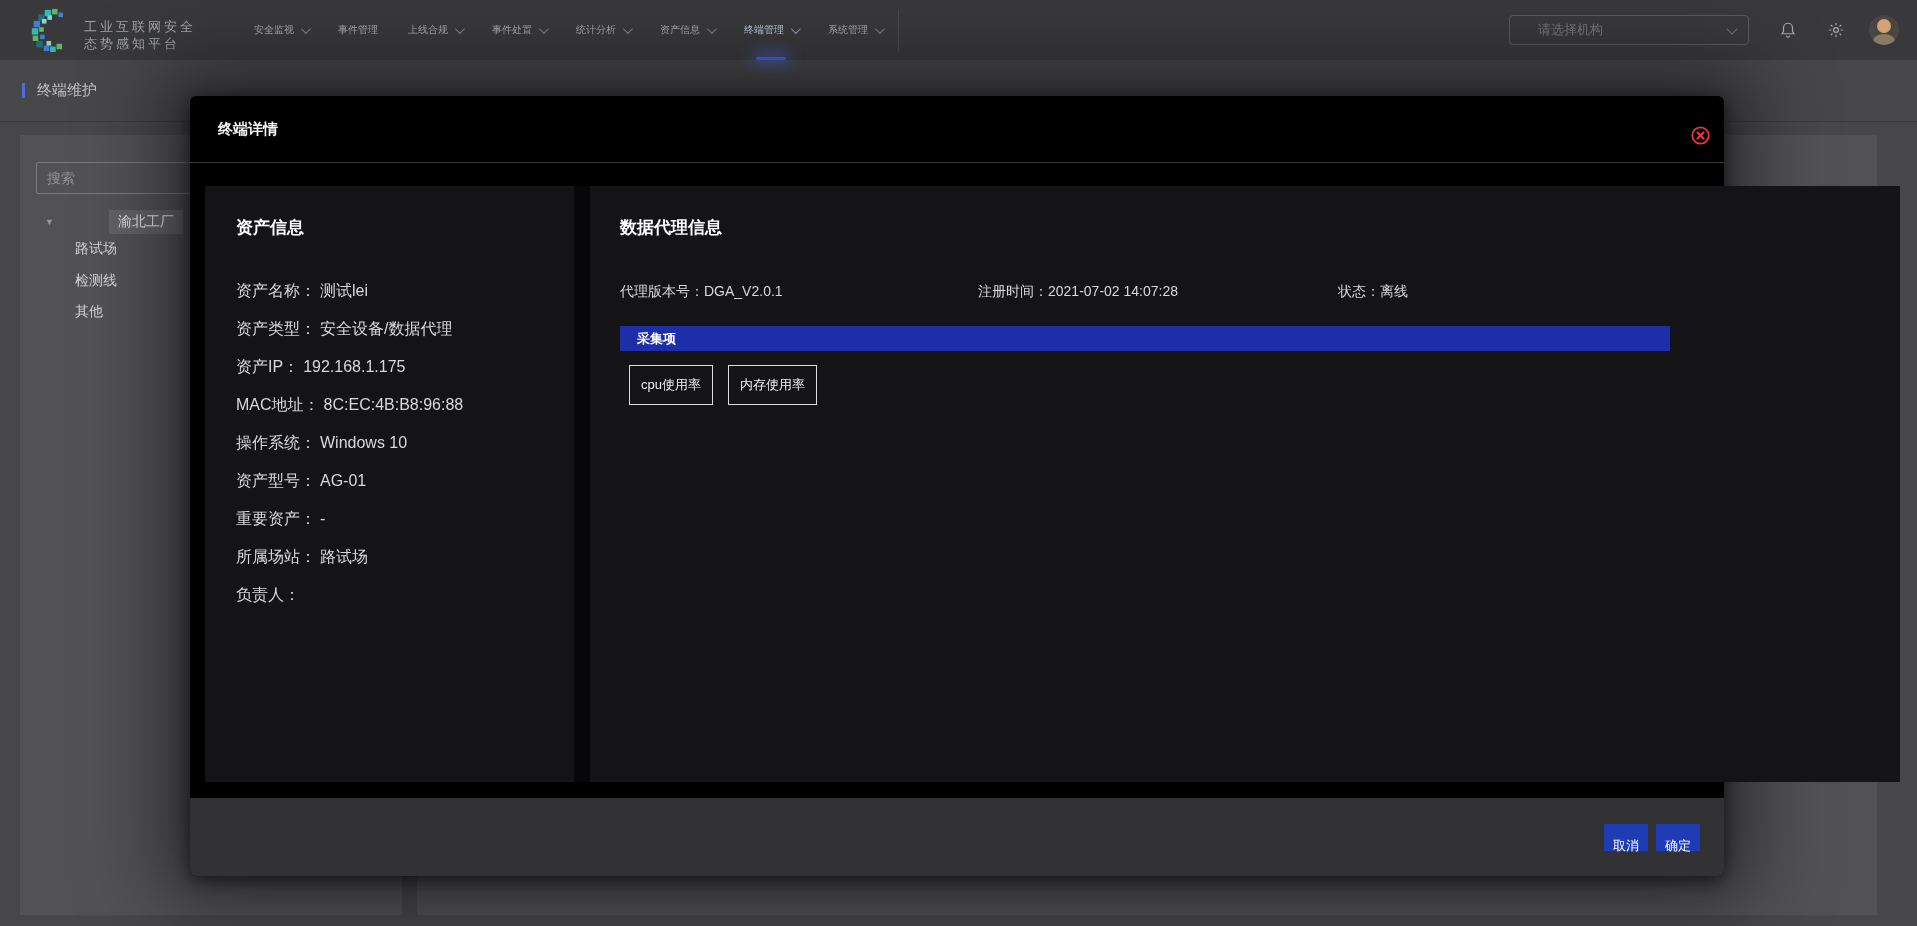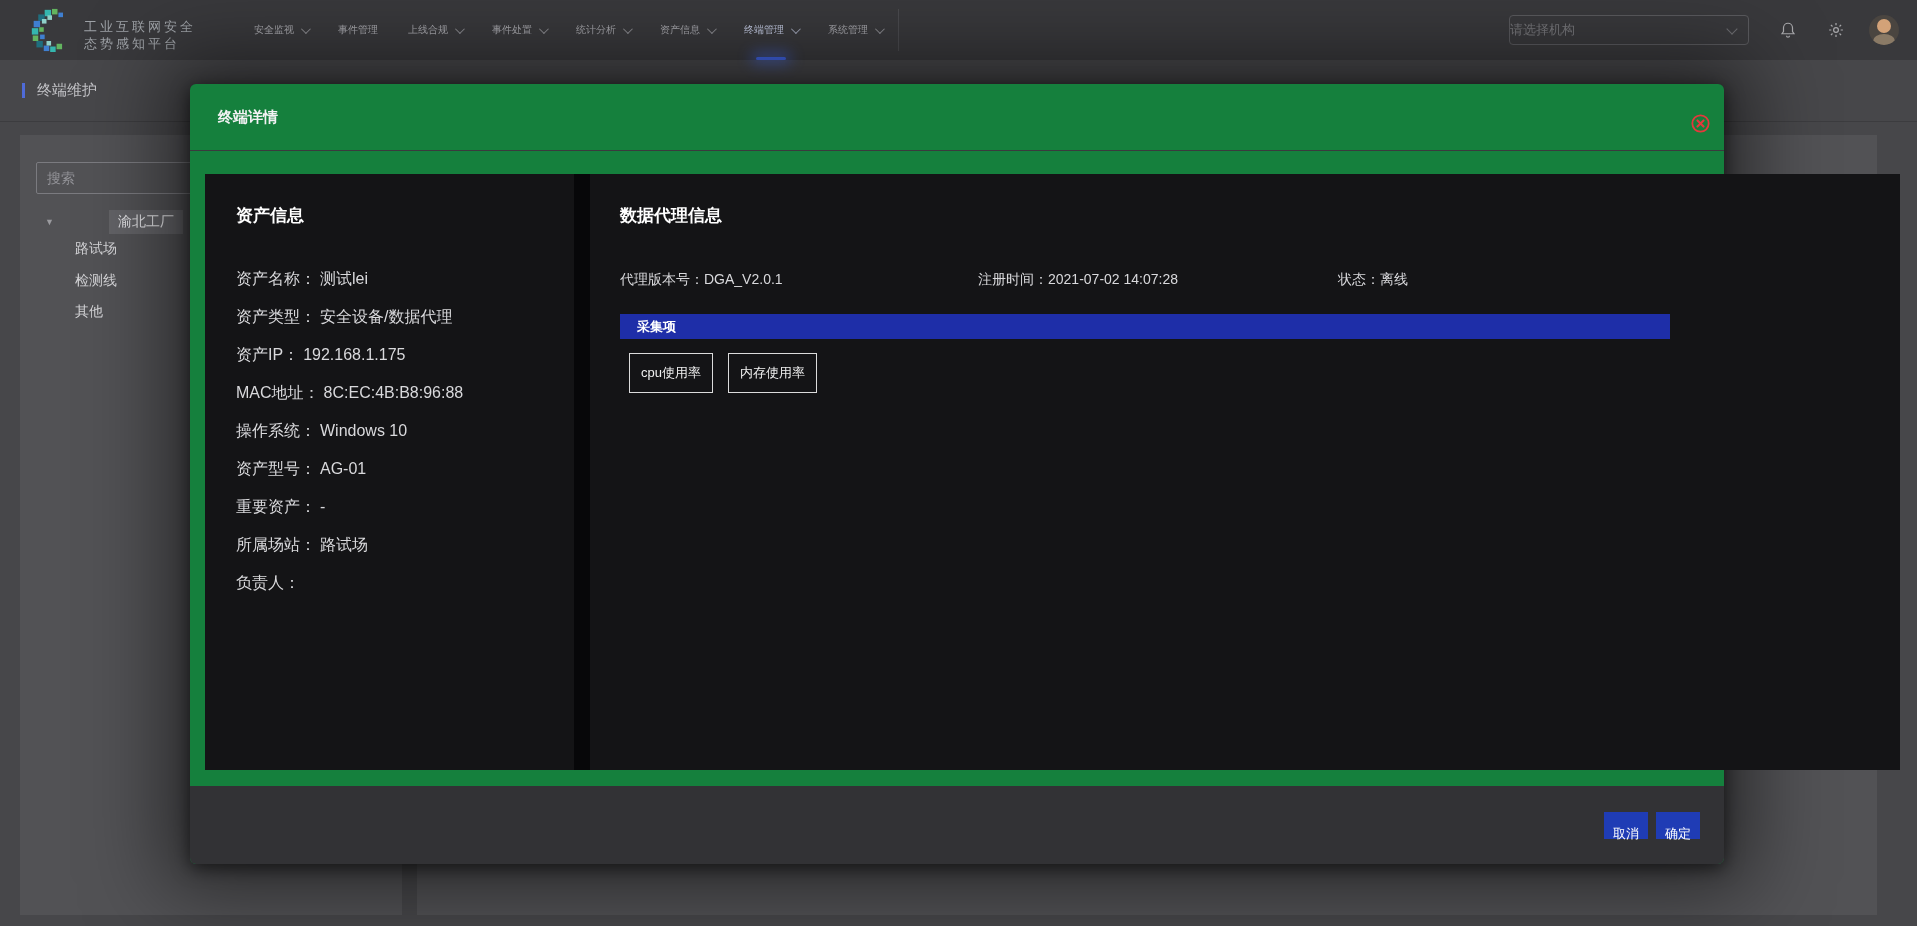--- a/index.html
+++ b/index.html
@@ -29,21 +29,21 @@
     box-shadow:0 0 14px 5px rgba(70,110,255,.45);
   }
   .chev {
     width:7px; height:7px; border-right:1.5px solid currentColor; border-bottom:1.5px solid currentColor;
     transform:rotate(45deg) translateY(-2px); display:inline-block; margin-left:7px; opacity:.75;
   }
   .nav-sep { width:1px; height:42px; background:#4b4b4f; margin-left:16px; }
   .nav-right { margin-left:auto; display:flex; align-items:center; padding-right:18px; }
   .org-select {
     position:relative; width:240px; height:30px; border:1px solid #5a5a5e; border-radius:4px;
-    color:#77777b; font-size:13px; line-height:28px; padding-left:0; cursor:pointer;
+    color:#77777b; font-size:13px; line-height:28px; padding-left:28px; cursor:pointer;
   }
   .org-select .sel-chev {
     position:absolute; right:12px; top:9px; width:8px; height:8px;
     border-right:1.5px solid #6e6e73; border-bottom:1.5px solid #6e6e73; transform:rotate(45deg);
   }
   .icon-btn { margin-left:30px; cursor:pointer; display:flex; align-items:center; }
   .avatar {
     position:relative; margin-left:24px; width:30px; height:30px; border-radius:50%;
     background:#4a4540; overflow:hidden; cursor:pointer;
   }
@@ -96,22 +96,22 @@
   .pg-label { position:absolute; top:317px; height:30px; line-height:30px; font-size:14px; color:#cfcfd3; }
   .pg-jump { left:1333px; }
   .pg-page { left:1432px; }
   .pg-input {
     position:absolute; left:1371px; top:317px; width:52px; height:30px;
     background:transparent; border:1px solid #8b8b90; border-radius:4px; outline:none;
     color:#e0e0e3; font-size:14px; text-align:center;
   }
   
   .modal {
-    position:absolute; left:190px; top:84px; width:1534px; height:780px;
-    background:#15803d; border-radius:6px; z-index:10;
+    position:absolute; left:190px; top:96px; width:1534px; height:780px;
+    background:#000000; border-radius:6px; z-index:10;
     box-shadow:0 0 80px 25px rgba(0,0,0,.5), 0 4px 18px rgba(0,0,0,.6);
   }
   .modal-header {
     position:relative; height:67px; border-bottom:1px solid #3a3a3e;
     display:flex; align-items:center; padding-left:28px;
   }
   .modal-title { font-size:15px; font-weight:600; color:#f2f2f4; }
   .modal-close { position:absolute; right:14px; top:30px; width:19px; height:19px; cursor:pointer; }
   .modal-body { position:relative; height:634px; }
   .inner-panel { position:absolute; top:23px; height:596px; background:#141416; }

